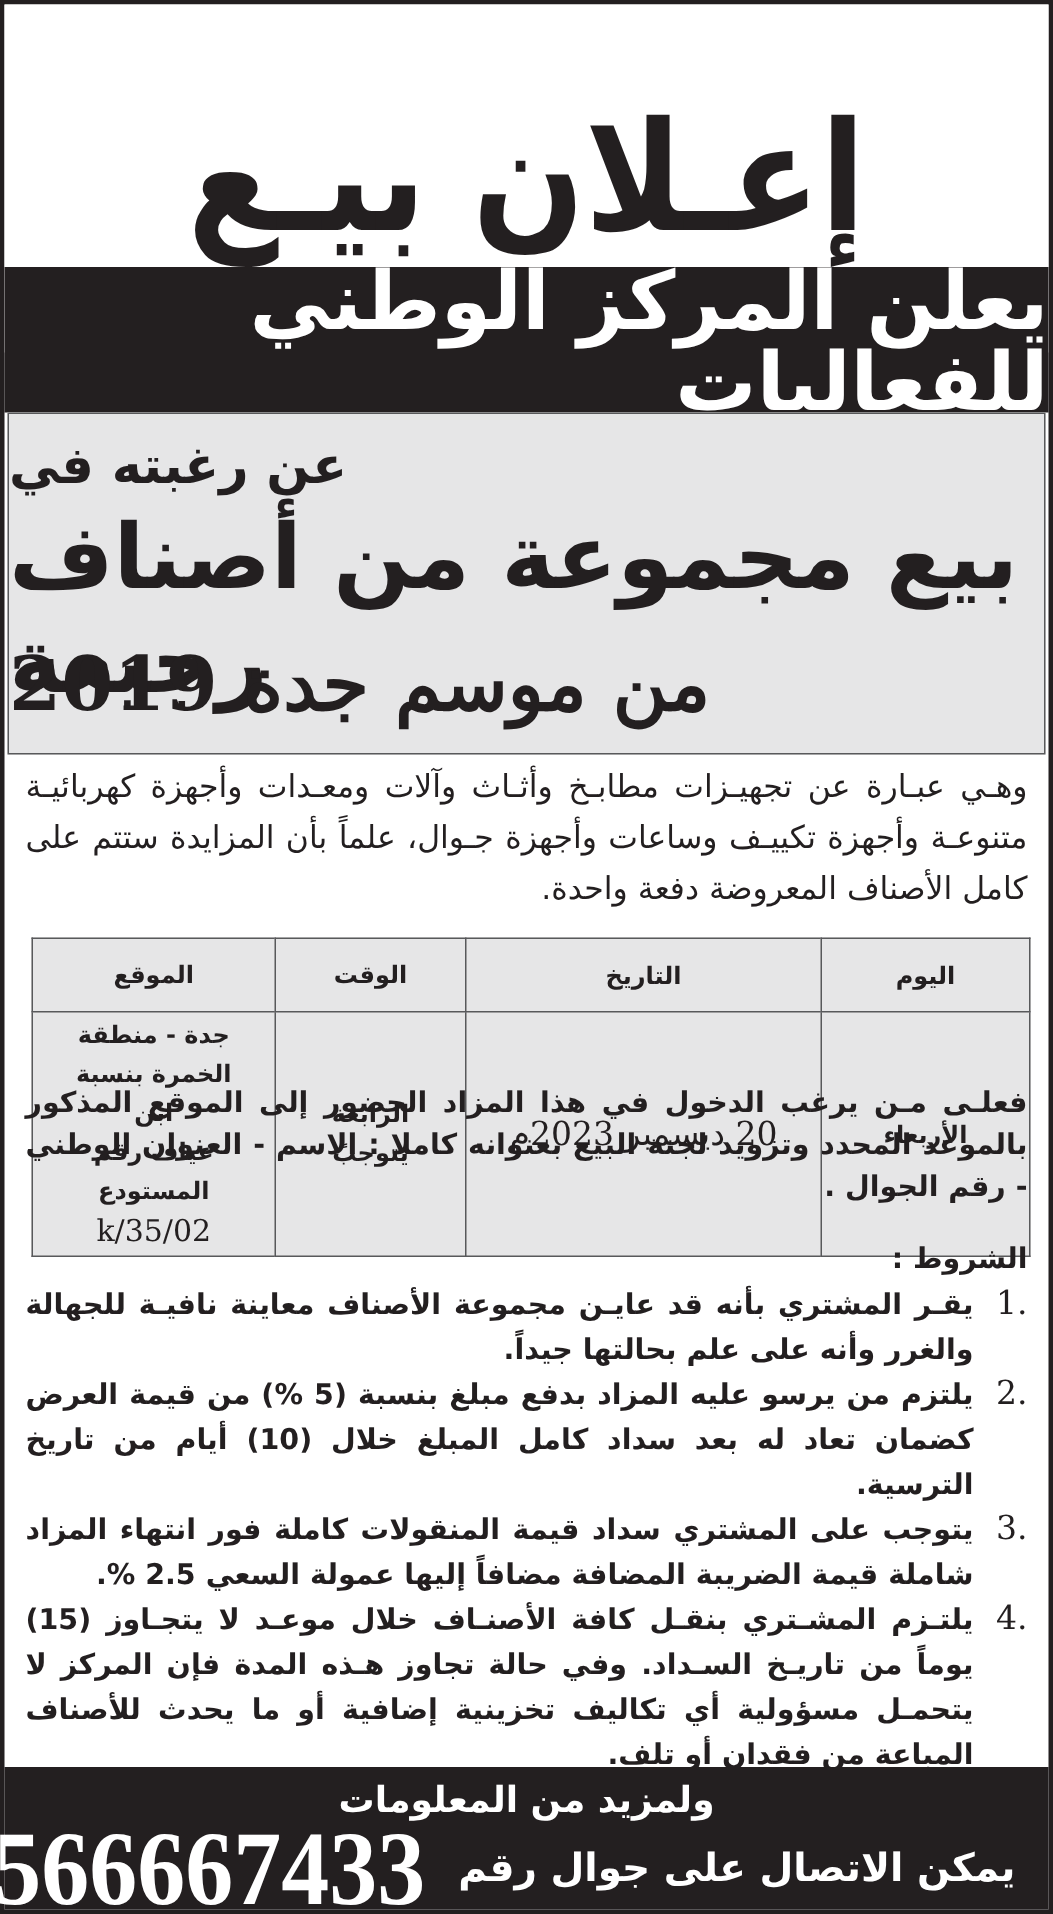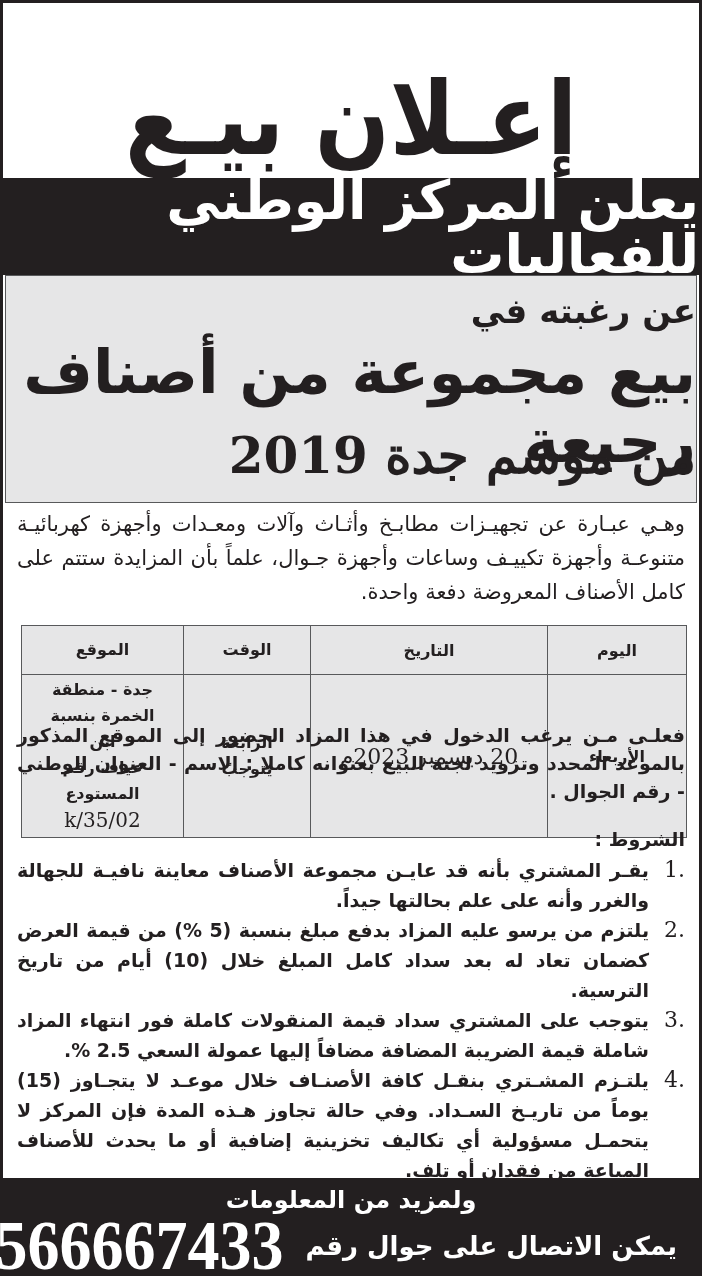--- a/index.html
+++ b/index.html
@@ -33,21 +33,21 @@
   .org-text {
     position: absolute; left: 0; right: 0; top: 180px; height: 90px;
     display: flex; align-items: center; justify-content: center;
     font-size: 54px; font-weight: bold; color: #ffffff; line-height: 1;
   }
   .grey-band {
     position: absolute; left: 2px; right: 2px; top: 272px; height: 228px;
     background: #e6e6e7;
     border: 1px solid #58595b;
     box-sizing: border-box;
-    text-align: right;
+    text-align: left;
   }
   .grey-band .intro {
     position: absolute; left: 0; right: 0; top: 18px;
     font-size: 34px; font-weight: bold; line-height: 1;
   }
   .grey-band .headline {
     position: absolute; left: 0; right: 0; top: 62px;
     font-size: 60px; font-weight: bold; line-height: 1.15;
     letter-spacing: -1px;
   }

